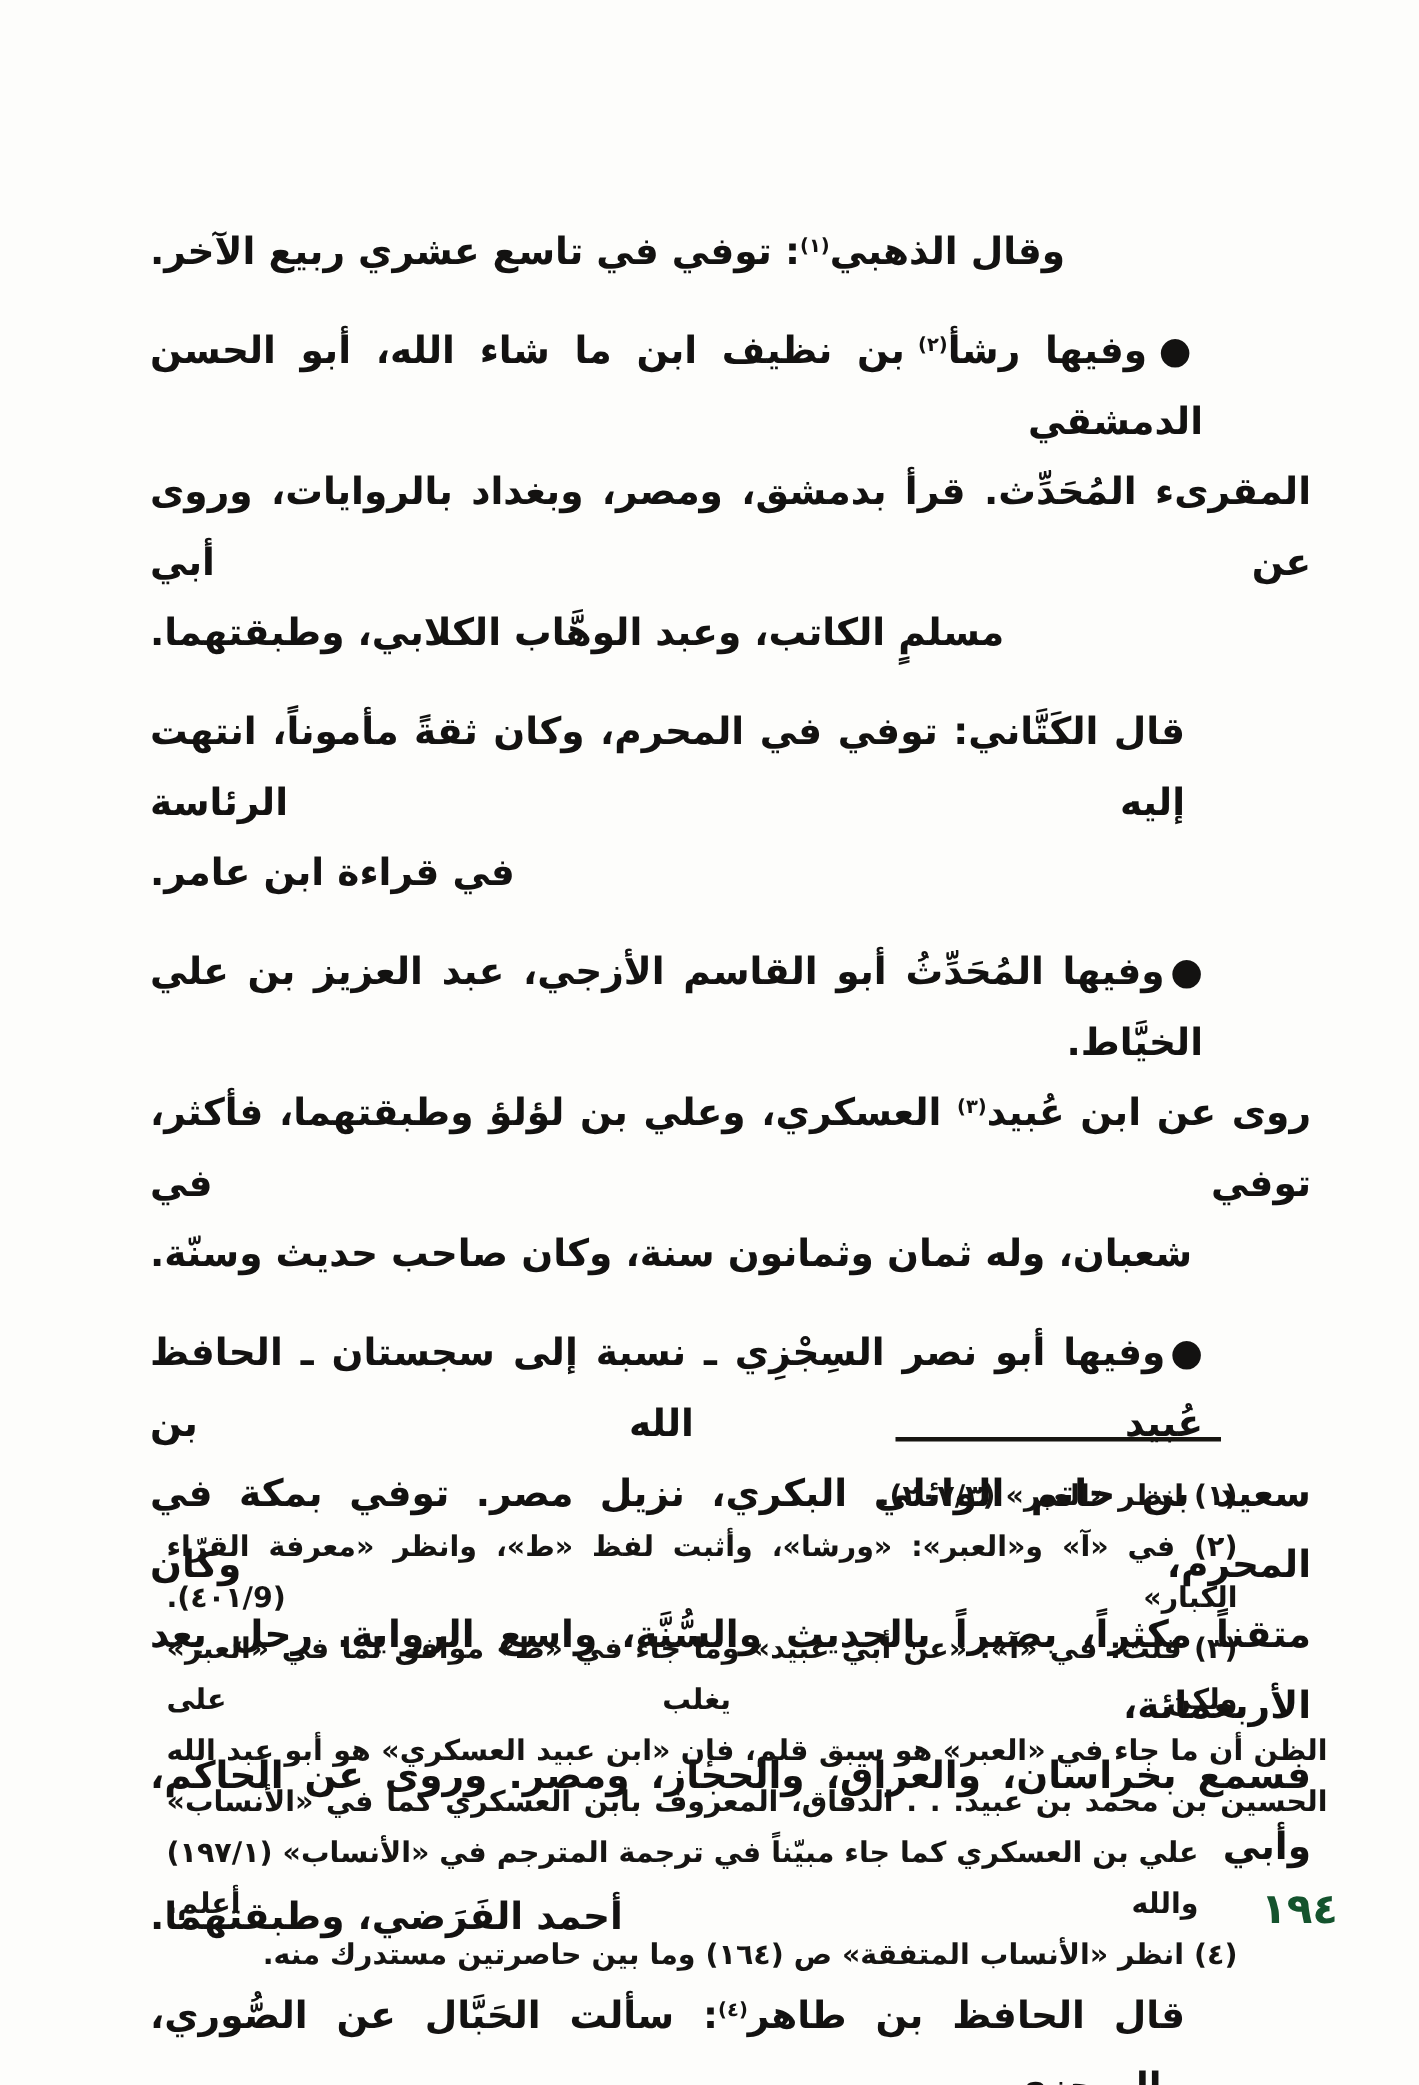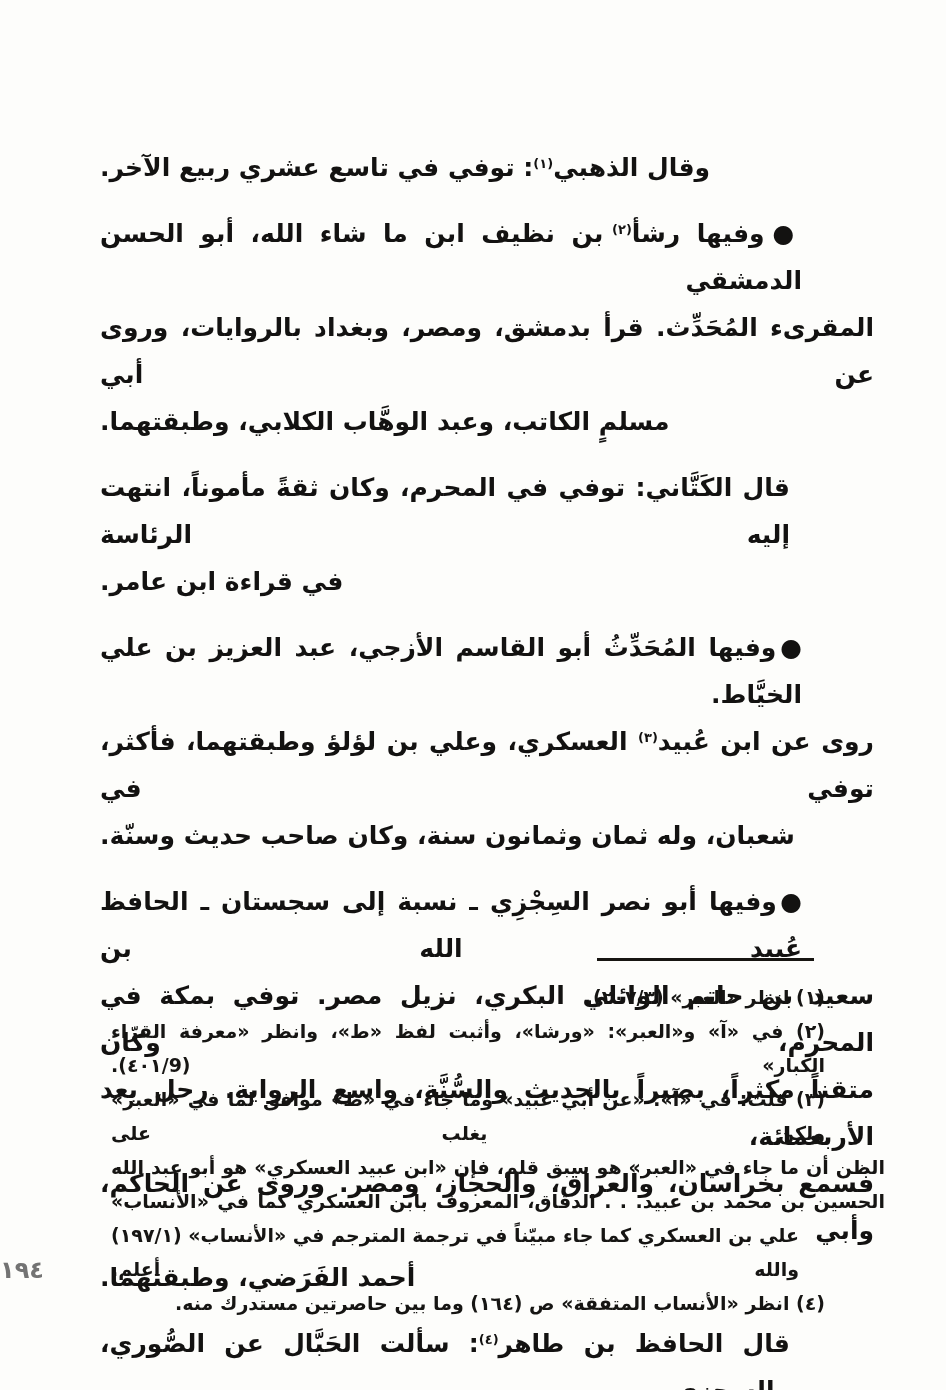--- a/index.html
+++ b/index.html
@@ -75,24 +75,24 @@
   .fline.full  { text-align: justify; text-align-last: justify; }
   .fline.start { text-align: right; }
   .find  { padding-right: 60px; }  
   .find2 { padding-right: 86px; }  
   
   .page-number {
     position: absolute;
     top: 1256px;
     left: 0;
     width: 892px;            
-    text-align: left;
+    text-align: right;
     font-weight: 700;
-    font-size: 24px;
-    color: #737373;
+    font-size: 28px;
+    color: #14532d;
     direction: rtl;
   }
 </style>
 </head>
 <body>
 
 <div class="page">
 
   <main class="body-text">
 

